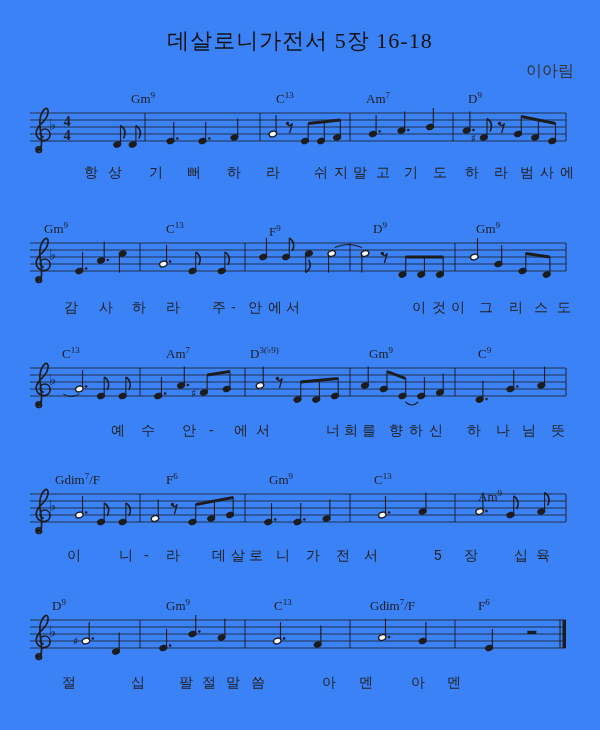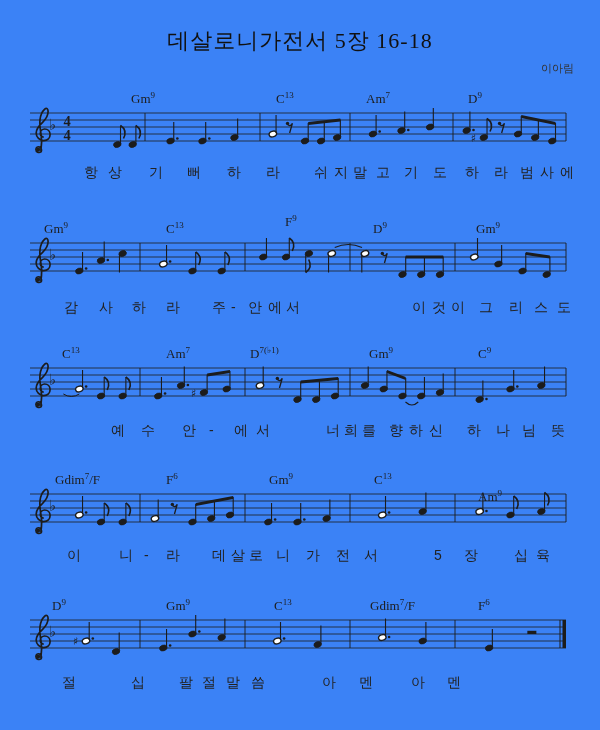--- a/index.html
+++ b/index.html
@@ -1,20 +1,20 @@
 <!DOCTYPE html>
 <html><head>
 <meta charset="utf-8">
 <style>
   html,body{margin:0;padding:0;background:#fff;}
   .page{position:relative;width:600px;height:730px;background:#3b82f6;overflow:hidden;
         font-family:"Liberation Sans",sans-serif;}
   .title{position:absolute;top:26px;left:0;right:0;text-align:center;
          font-family:"Liberation Serif",serif;font-size:22px;color:#111;letter-spacing:1px;}
-  .composer{position:absolute;top:61px;right:26px;font-size:11px;color:#333;}
+  .composer{position:absolute;top:61px;right:26px;font-size:16px;color:#333;}
   #notation{position:absolute;left:0;top:0;}
   .chord{position:absolute;font-family:"Liberation Serif",serif;font-size:13px;color:#1d1d1d;white-space:nowrap;}
   .chord sup{font-size:9px;line-height:0;}
   .lyr{position:absolute;font-size:14px;color:#222;white-space:nowrap;}
 </style>
 </head>
 <body>
 
 <div class="page">
   <div class="title">데살로니가전서 5장 16-18</div>
@@ -335,42 +335,42 @@
       <span class="lyr" style="left: 376px; top: 164px;">고</span>
       <span class="lyr" style="left: 404px; top: 164px;">기</span>
       <span class="lyr" style="left: 433px; top: 164px;">도</span>
       <span class="lyr" style="left: 465px; top: 164px;">하</span>
       <span class="lyr" style="left: 494px; top: 164px;">라</span>
       <span class="lyr" style="left: 520px; top: 164px;">범</span>
       <span class="lyr" style="left: 540px; top: 164px;">사</span>
       <span class="lyr" style="left: 560px; top: 164px;">에</span>
       <div class="chord" style="left: 44px; top: 221px;"><span>Gm</span><sup>9</sup></div>
       <div class="chord" style="left: 166px; top: 221px;"><span>C</span><sup>13</sup></div>
-      <div class="chord" style="left: 269px; top: 214px; margin-left: 16px;"><span>F</span><sup>9</sup></div>
+      <div class="chord" style="left: 269px; top: 224px;"><span>F</span><sup>9</sup></div>
       <div class="chord" style="left: 373px; top: 221px;"><span>D</span><sup>9</sup></div>
       <div class="chord" style="left: 476px; top: 221px;"><span>Gm</span><sup>9</sup></div>
       <span class="lyr" style="left: 64px; top: 299px;">감</span>
       <span class="lyr" style="left: 99px; top: 299px;">사</span>
       <span class="lyr" style="left: 132px; top: 299px;">하</span>
       <span class="lyr" style="left: 166px; top: 299px;">라</span>
       <span class="lyr" style="left: 212px; top: 299px;">주</span>
       <span class="lyr" style="left: 231px; top: 299px;">-</span>
       <span class="lyr" style="left: 248px; top: 299px;">안</span>
       <span class="lyr" style="left: 268px; top: 299px;">에</span>
       <span class="lyr" style="left: 286px; top: 299px;">서</span>
       <span class="lyr" style="left: 412px; top: 299px;">이</span>
       <span class="lyr" style="left: 432px; top: 299px;">것</span>
       <span class="lyr" style="left: 451px; top: 299px;">이</span>
       <span class="lyr" style="left: 479px; top: 299px;">그</span>
       <span class="lyr" style="left: 509px; top: 299px;">리</span>
       <span class="lyr" style="left: 534px; top: 299px;">스</span>
       <span class="lyr" style="left: 557px; top: 299px;">도</span>
       <div class="chord" style="left: 62px; top: 346px;"><span>C</span><sup>13</sup></div>
       <div class="chord" style="left: 166px; top: 346px;"><span>Am</span><sup>7</sup></div>
-      <div class="chord" style="left: 250px; top: 346px;"><span>D</span><sup>7(♭1)</sup></div>
+      <div class="chord" style="left: 250px; top: 346px;"><span>D</span><sup>3(♭9)</sup></div>
       <div class="chord" style="left: 369px; top: 346px;"><span>Gm</span><sup>9</sup></div>
       <div class="chord" style="left: 478px; top: 346px;"><span>C</span><sup>9</sup></div>
       <span class="lyr" style="left: 111px; top: 422px;">예</span>
       <span class="lyr" style="left: 141px; top: 422px;">수</span>
       <span class="lyr" style="left: 182px; top: 422px;">안</span>
       <span class="lyr" style="left: 209px; top: 422px;">-</span>
       <span class="lyr" style="left: 234px; top: 422px;">에</span>
       <span class="lyr" style="left: 256px; top: 422px;">서</span>
       <span class="lyr" style="left: 326px; top: 422px;">너</span>
       <span class="lyr" style="left: 344px; top: 422px;">희</span>

